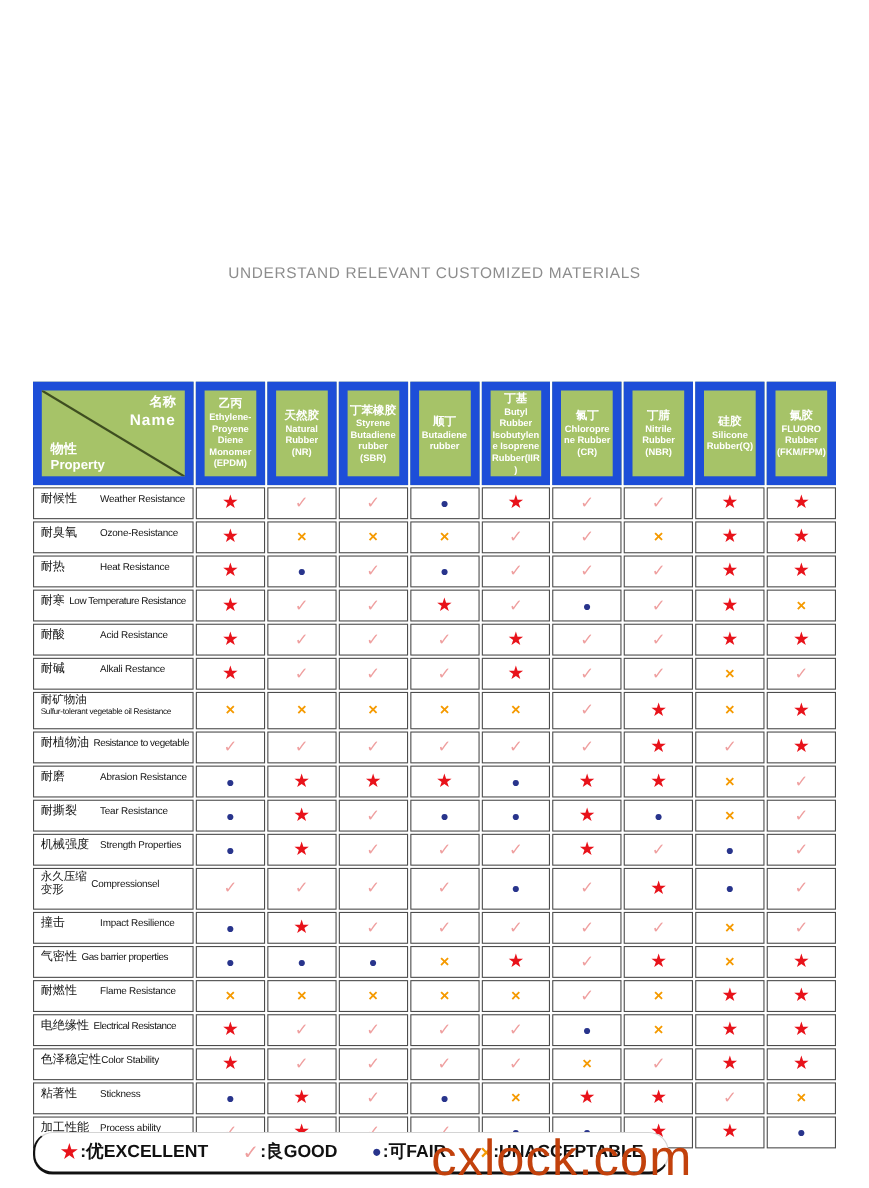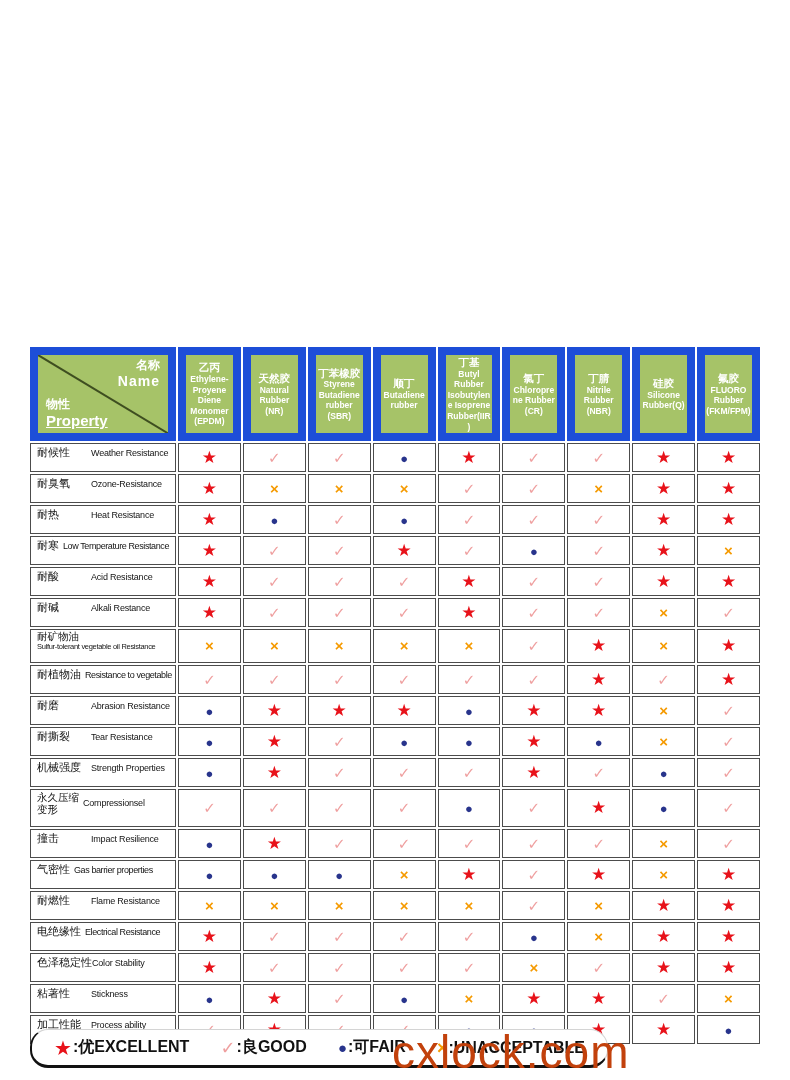--- a/index.html
+++ b/index.html
@@ -28,21 +28,21 @@
     background:var(--header-green,#a6c368); border:8px solid #1d4ed8;
     height:81px; vertical-align:middle; text-align:center; padding:1px;
   }
   th.corner { position:relative; }
   th.corner svg { position:absolute; inset:0; width:100%; height:100%; }
   .corner-tr { position:absolute; top:4px; right:8px; text-align:right; color:#fff; font-weight:bold; line-height:1.15; }
   .corner-tr .c1 { font-size:12px; }
   .corner-tr .c2 { font-size:14px; letter-spacing:1px; }
   .corner-bl { position:absolute; bottom:4px; left:8px; text-align:left; color:#fff; font-weight:bold; line-height:1.15; }
   .corner-bl .c1 { font-size:12px; }
-  .corner-bl .c2 { font-size:15px;text-decoration:underline; }
+  .corner-bl .c2 { font-size:12px; }
   th.mat { color:#fff; font-weight:bold; }
   th.mat .cn { font-size:10.5px; line-height:1.2; }
   th.mat .en { font-size:8.5px; line-height:1.25; word-wrap:break-word; }
   td.prop {
     border:1px solid #4c4c4c; background:#fff; height:28px; vertical-align:middle;
     padding:1px 2px 11px 6px; color:#141414; overflow:hidden;
   }
   .prop-inner { display:flex; align-items:center; overflow:hidden; }
   .pcn { flex:0 0 auto; min-width:54px; font-size:11px; white-space:nowrap; }
   .pen { flex:0 1 auto; min-width:0; font-size:9px; letter-spacing:-0.2px; white-space:nowrap; }
@@ -73,20 +73,21 @@
   .watermark {
     position:absolute; left:392px; top:1025px; z-index:3; color:#c2410c;
     font-size:46px; letter-spacing:1px; font-weight:normal; white-space:nowrap;
   }
 </style>
 </head>
 <body>
 
 <div class="page" style="--accent-green: #2f9e4e; --header-green: #a6c368; --star-color: #e8121a; --check-color: #ef9f9f; --dot-color: #28348c; --cross-color: #f59a00;">
 
+  <div class="subtitle">UNDERSTAND RELEVANT CUSTOMIZED MATERIALS</div>
 
   <table class="materials">
     <colgroup>
       <col style="width:146px">
       <col span="9">
     </colgroup>
     <thead>
       <tr>
         <th class="corner">
           <svg viewBox="0 0 100 100" preserveAspectRatio="none">

